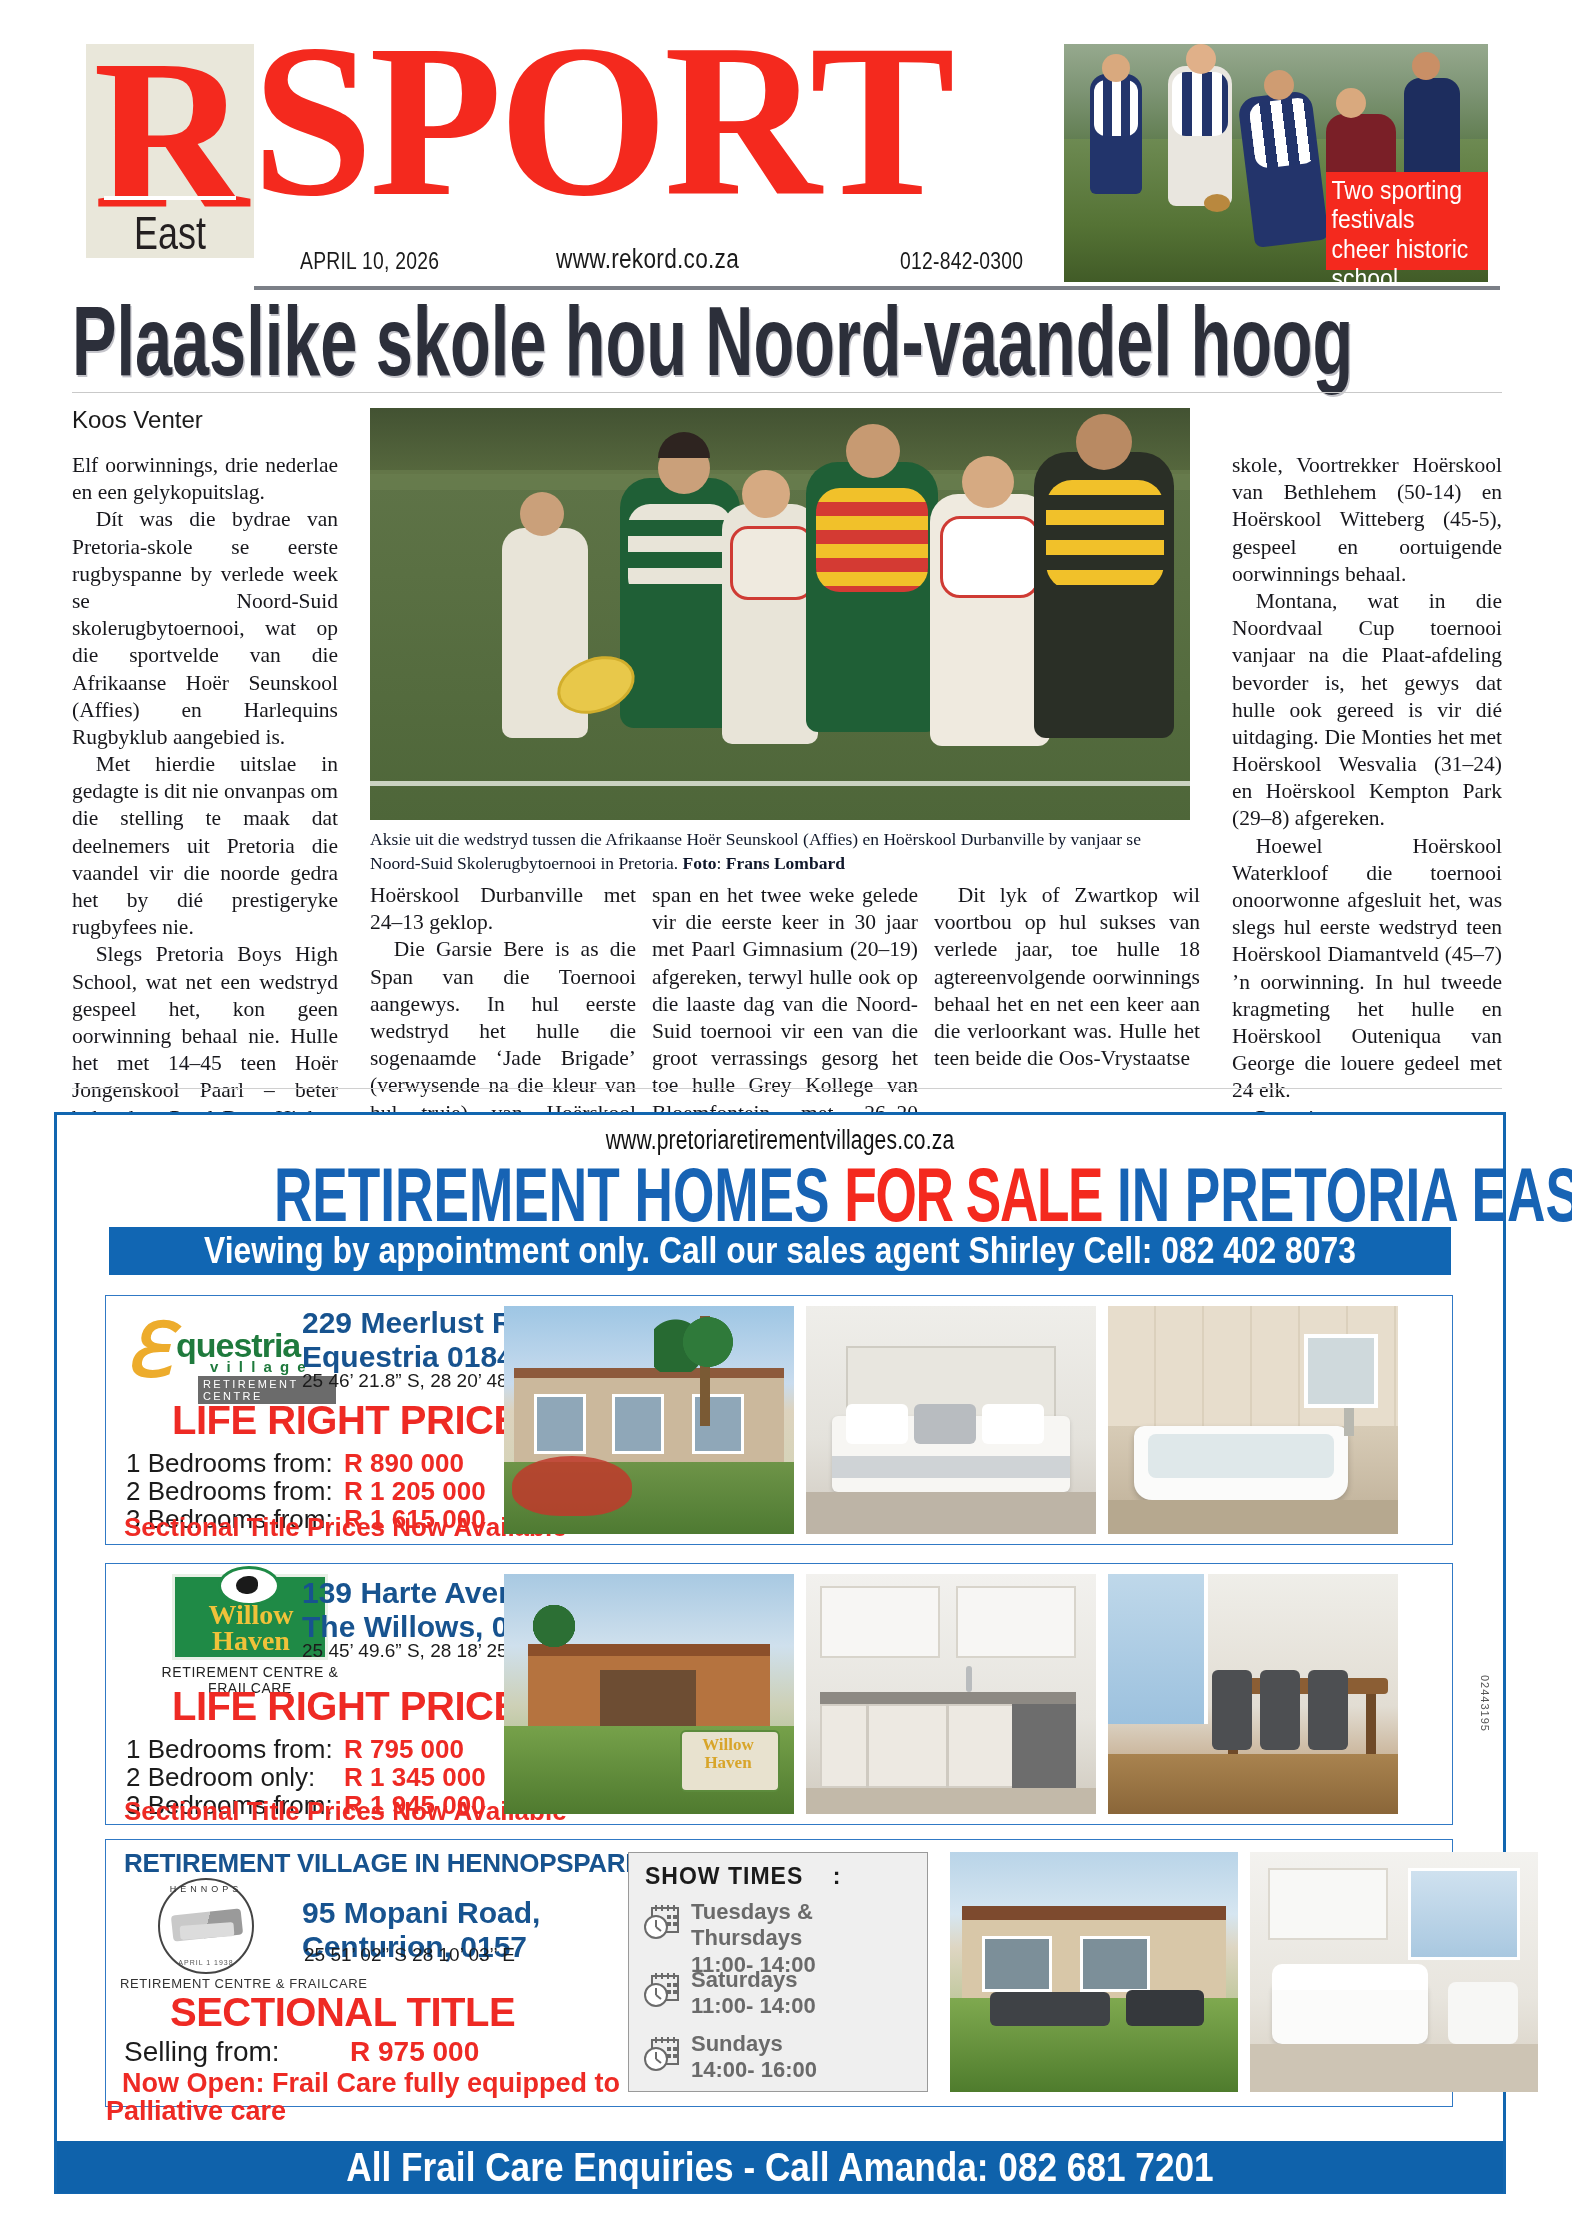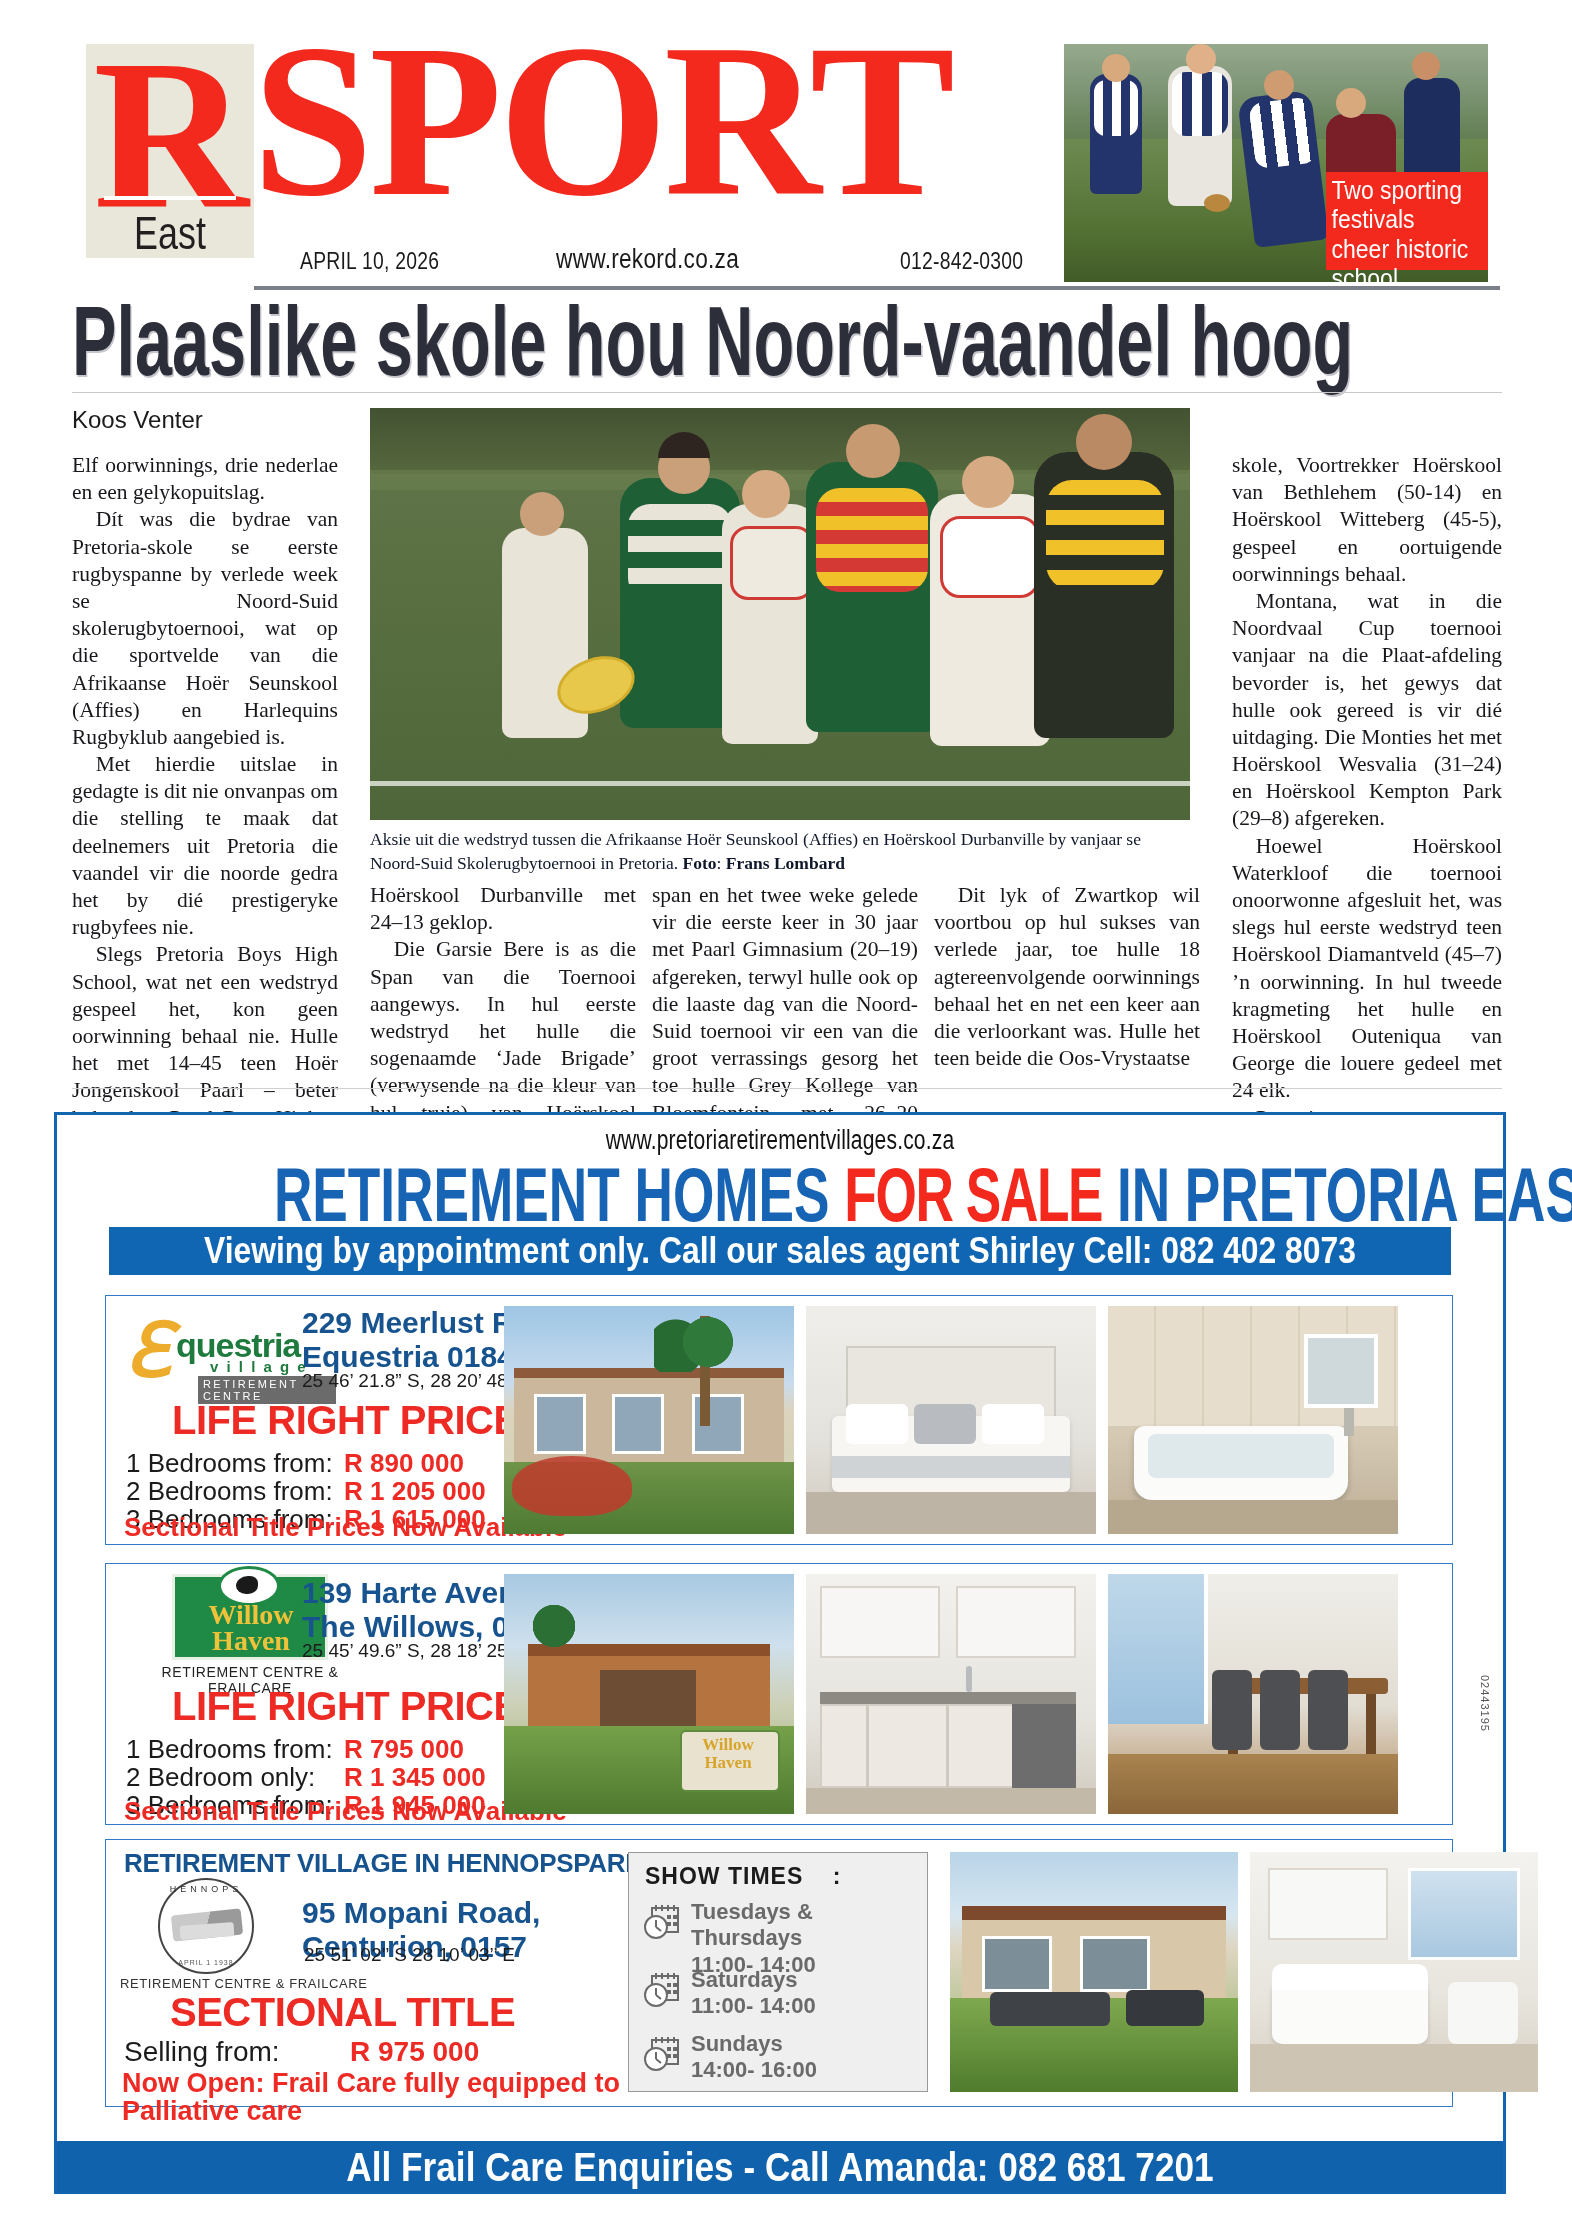--- a/index.html
+++ b/index.html
@@ -394,21 +394,21 @@
         <span>Centurion, 0157</span>
       </div>
       <div class="coords" style="left:198px;top:104px;">25 51’ 02’’ S 28 10’ 03’’ E</div>
 
       <div class="lrp" style="left:16px;top:150px;">SECTIONAL TITLE</div>
       <div class="prow" style="left:18px;top:196px;font-size:28px;">
         <span>Selling from:</span>
         <span class="pv" style="left:226px;">R 975 000</span>
       </div>
       <div class="stn" style="left:16px;top:228px;font-size:27px;">Now Open: Frail Care fully equipped to deliver</div>
-      <div class="stn" style="left:16px;top:256px;font-size:27px;">Palliative care</div>
+      <div class="stn" style="left:0;top:256px;font-size:27px;">Palliative care</div>
 
       <div class="stbox">
         <div class="st-title">
           <span>SHOW TIMES</span>
           <span style="padding-left:22px;">:</span>
         </div>
         <div class="st-item" style="top:48px;">
           <span class="st-ico">
             <svg width="38" height="38" viewBox="0 0 38 38">
               <rect x="9" y="5" width="26" height="24" fill="none" stroke="#6a6a6a" stroke-width="2"></rect>

